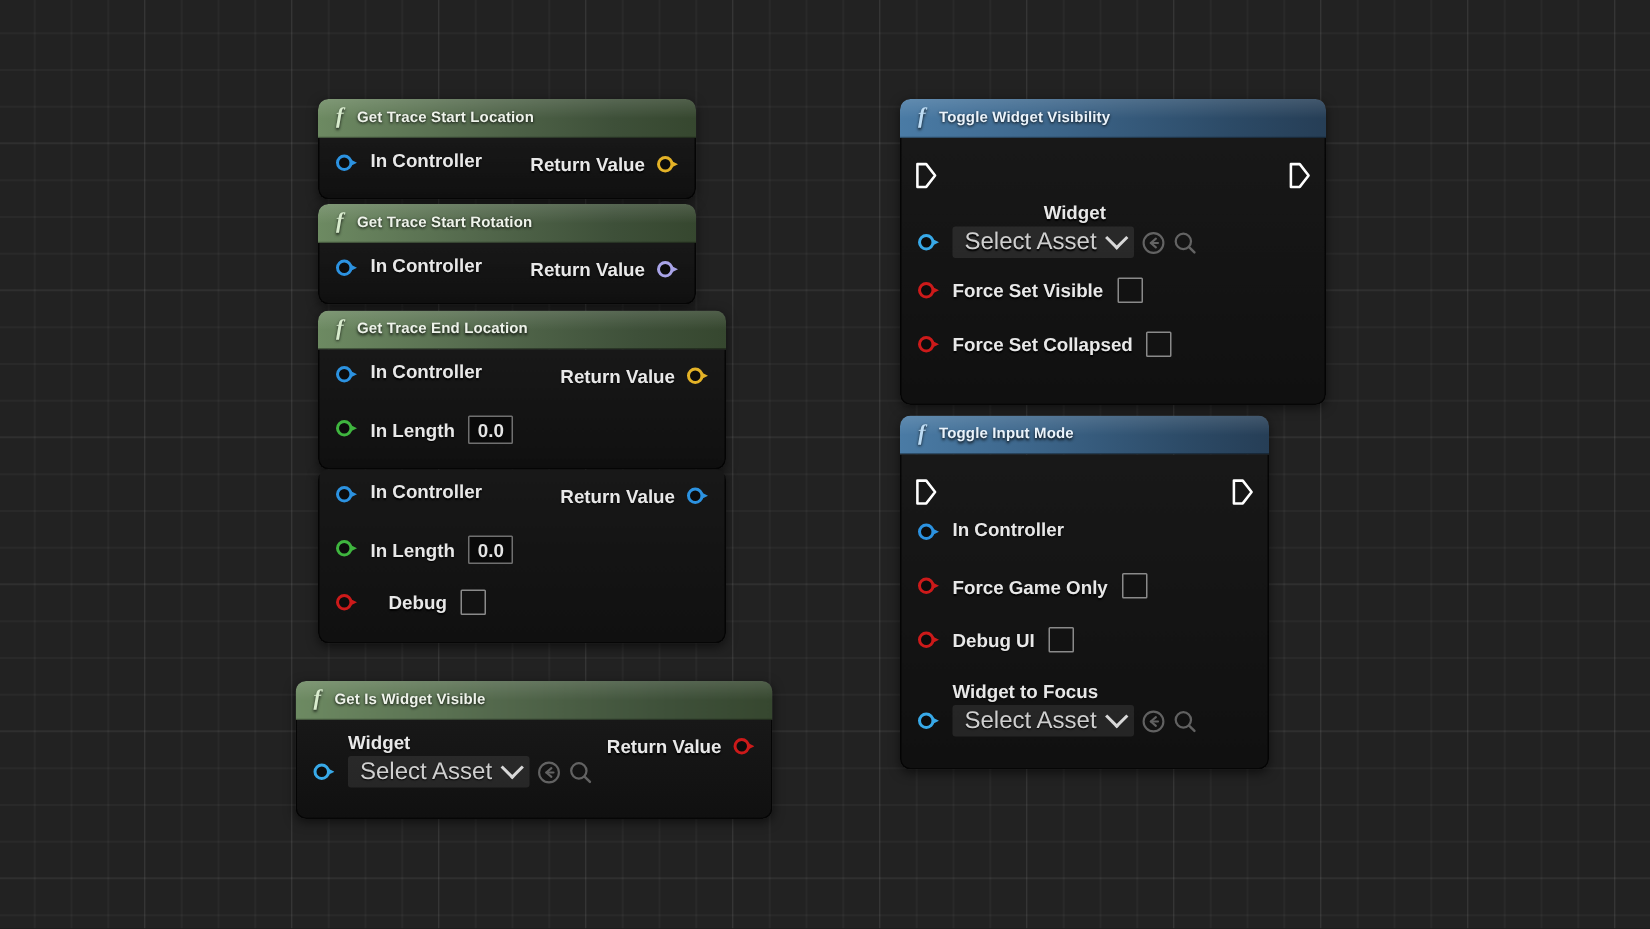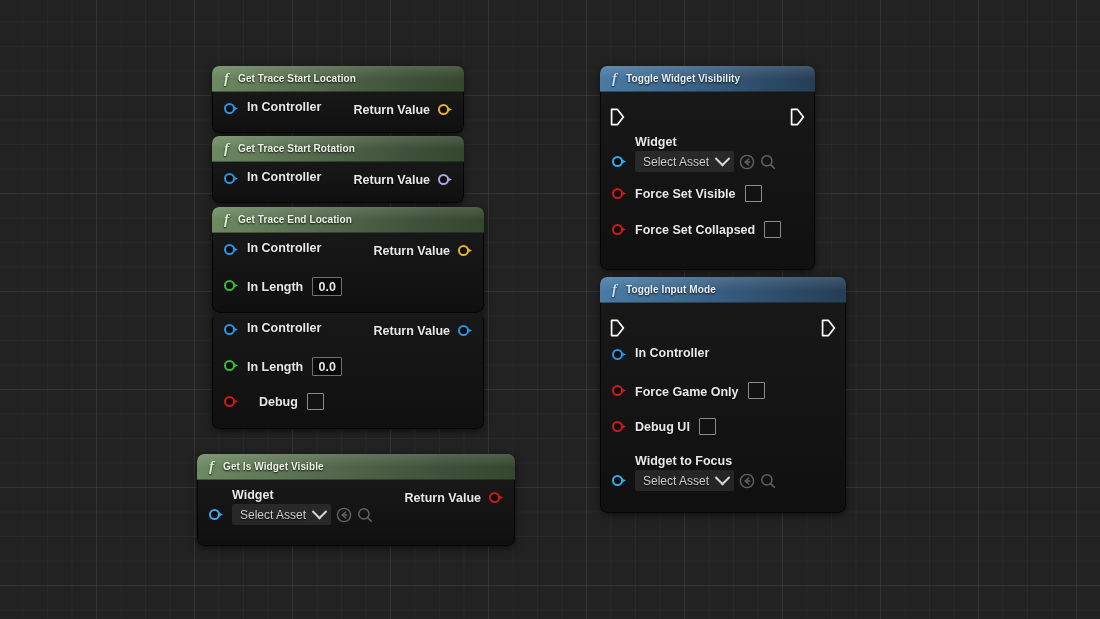--- a/index.html
+++ b/index.html
@@ -183,21 +183,21 @@
     padding: 0 6px 0 8px;
     background: rgba(255,255,255,0.085);
     border-radius: 2px;
     display: flex;
     align-items: center;
     justify-content: space-between;
     gap: 8px;
     box-sizing: border-box;
   }
   .assetcombo .txt {
-    font-size: 12px;
+    font-size: 16px;
     color: #cfcfcf;
     white-space: nowrap;
     text-shadow: 0 1px 1px #000;
   }
   .chev {
     width: 9px; height: 9px;
     border-right: 2px solid #d8d8d8;
     border-bottom: 2px solid #d8d8d8;
     transform: rotate(45deg) translate(-2px,-2px);
     flex: none;
@@ -368,21 +368,21 @@
             <span class="picker-icon">
               <svg width="16" height="16" viewBox="0 0 16 16">
                 <circle cx="6.9" cy="6.9" r="5.1" fill="none" stroke="#cfcfcf" stroke-width="1.5"></circle>
                 <path d="M10.7 10.7 L14.3 14.3" stroke="#cfcfcf" stroke-width="1.6" stroke-linecap="round"></path>
               </svg>
             </span>
           </div>
         </div>
       </div>
     </div>
-    <div class="node" style="left: 600px; top: 66px; width: 215px;">
+    <div class="node" style="left: 600px; top: 66px; width: 284px; text-align: center;">
       <div class="node-header blue">
         <span class="fx-glyph">f</span>
         <span class="node-title">Toggle Widget Visibility</span>
       </div>
       <div class="node-body" style="height: 178px; position: relative;">
         <span class="execpin" style="left: 9px; top: 16px;">
           <svg width="15" height="18" viewBox="0 0 15 18">
             <path d="M1.6 1.4 L7.5 1.4 L13.4 9 L7.5 16.6 L1.6 16.6 Z" fill="none" stroke="#ffffff" stroke-width="1.7" stroke-linejoin="round"></path>
           </svg>
         </span>

